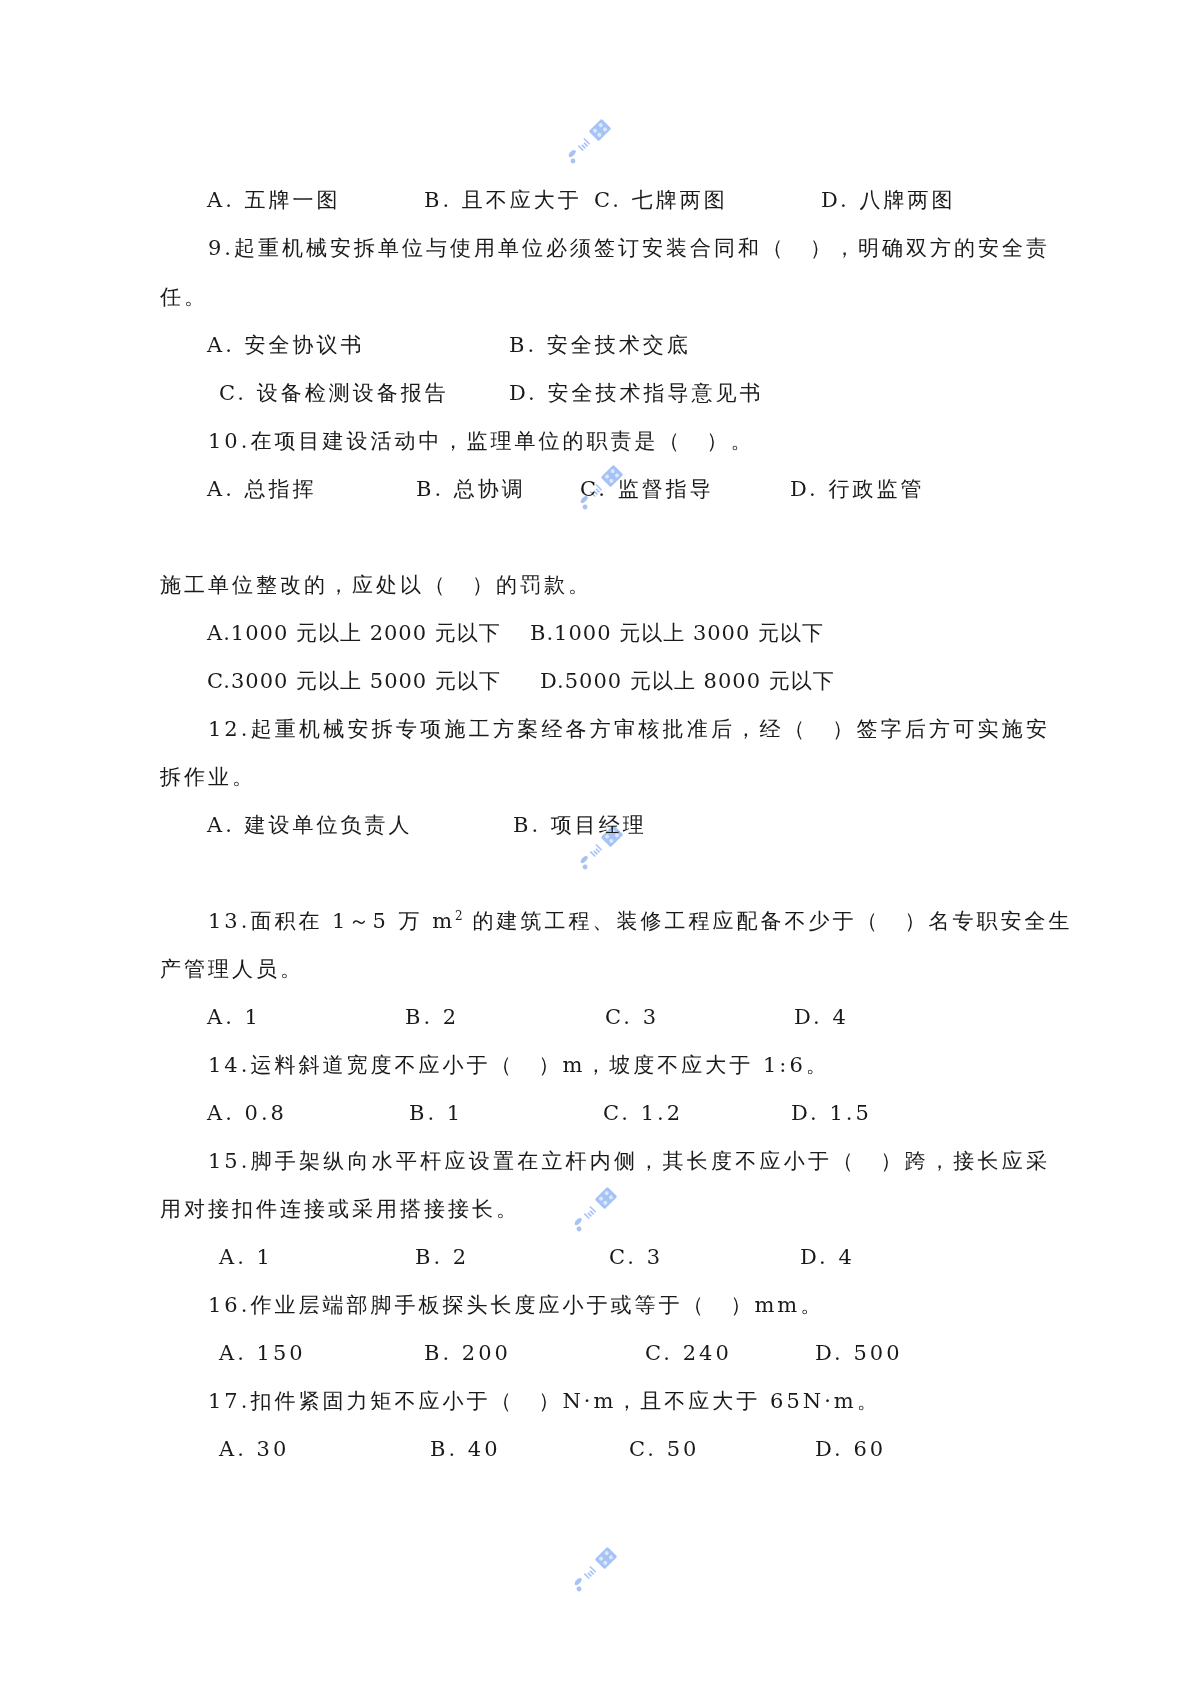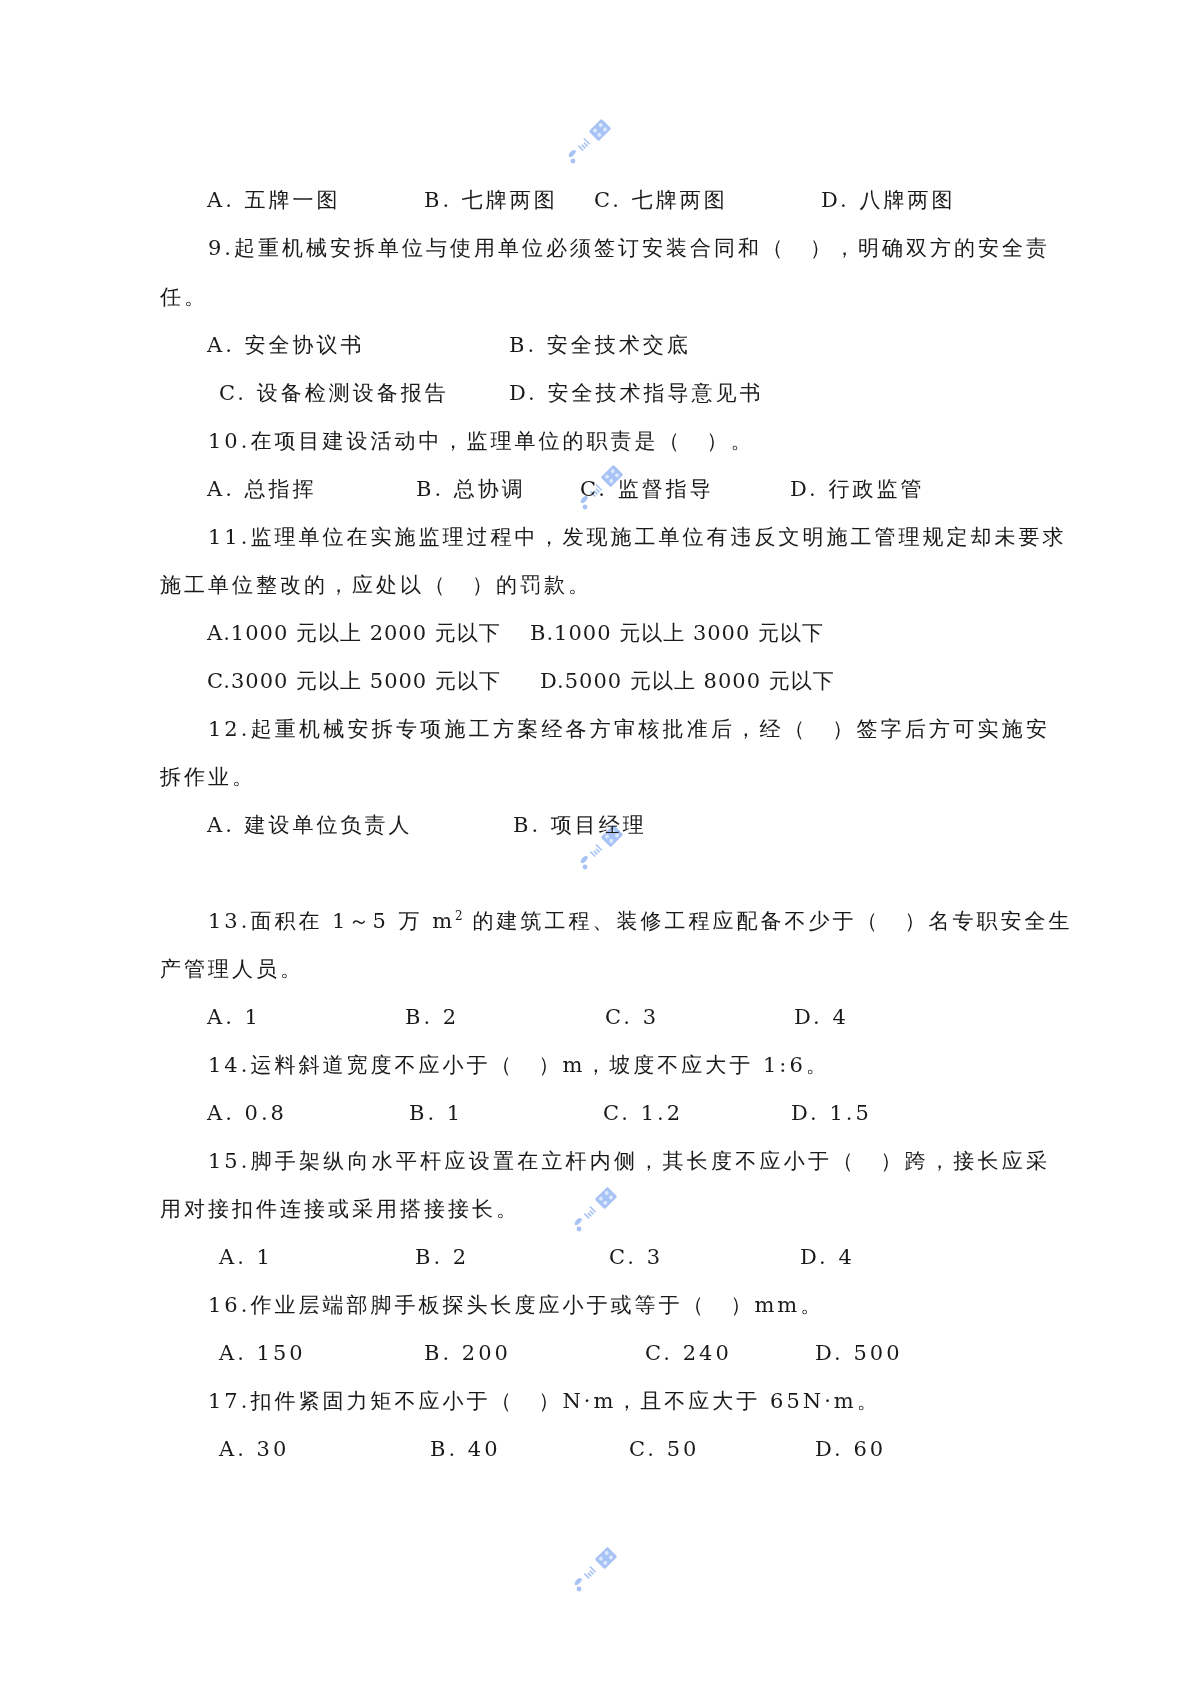--- a/index.html
+++ b/index.html
@@ -176,21 +176,21 @@
             <rect x="8" y="-6" width="1.6" height="8"></rect>
           </g>
           <path d="M9 38 q4 -6 7 -3 q-1 4 -5 6 q-3 1 -2 -3z"></path>
           <circle cx="13" cy="45" r="2.4"></circle>
         </g>
       </svg>
   </div>
 
   <div class="line opts" style="top:185px;">
     <span class="opt" style="left:207px;">A. 五牌一图</span>
-    <span class="opt" style="left:424px;">B. 七牌两图</span>
+    <span class="opt" style="left:424px;">B. 且不应大于</span>
     <span class="opt" style="left:594px;">C. 七牌两图</span>
     <span class="opt" style="left:793px;margin-left:28px;">D. 八牌两图</span>
   </div>
 
   <div class="line q-first" style="top:233px;">9.起重机械安拆单位与使用单位必须签订安装合同和（　），明确双方的安全责</div>
   <div class="line q-cont" style="top:282px;">任。</div>
   <div class="line opts" style="top:330px;">
     <span class="opt" style="left:207px;">A. 安全协议书</span>
     <span class="opt" style="left:509px;">B. 安全技术交底</span>
   </div>
@@ -200,21 +200,20 @@
   </div>
 
   <div class="line q-cont" style="top:426px; text-indent:48px;">10.在项目建设活动中，监理单位的职责是（　）。</div>
   <div class="line opts" style="top:474px;">
     <span class="opt" style="left:207px;">A. 总指挥</span>
     <span class="opt" style="left:416px;">B. 总协调</span>
     <span class="opt" style="left:580px;">C. 监督指导</span>
     <span class="opt" style="left:790px;">D. 行政监管</span>
   </div>
 
-  <div class="line q-first" style="top:522px;">11.监理单位在实施监理过程中，发现施工单位有违反文明施工管理规定却未要求</div>
   <div class="line q-cont" style="top:570px;">施工单位整改的，应处以（　）的罚款。</div>
   <div class="line opts" style="top:618px;">
     <span class="opt" style="left:207px; letter-spacing:1px;">A.1000 元以上 2000 元以下</span>
     <span class="opt" style="left:530px; letter-spacing:1px;text-align:center;">B.1000 元以上 3000 元以下</span>
   </div>
   <div class="line opts" style="top:666px;">
     <span class="opt" style="left:207px; letter-spacing:1px;text-align:right;">C.3000 元以上 5000 元以下</span>
     <span class="opt" style="left:540px; letter-spacing:1px;">D.5000 元以上 8000 元以下</span>
   </div>
 

